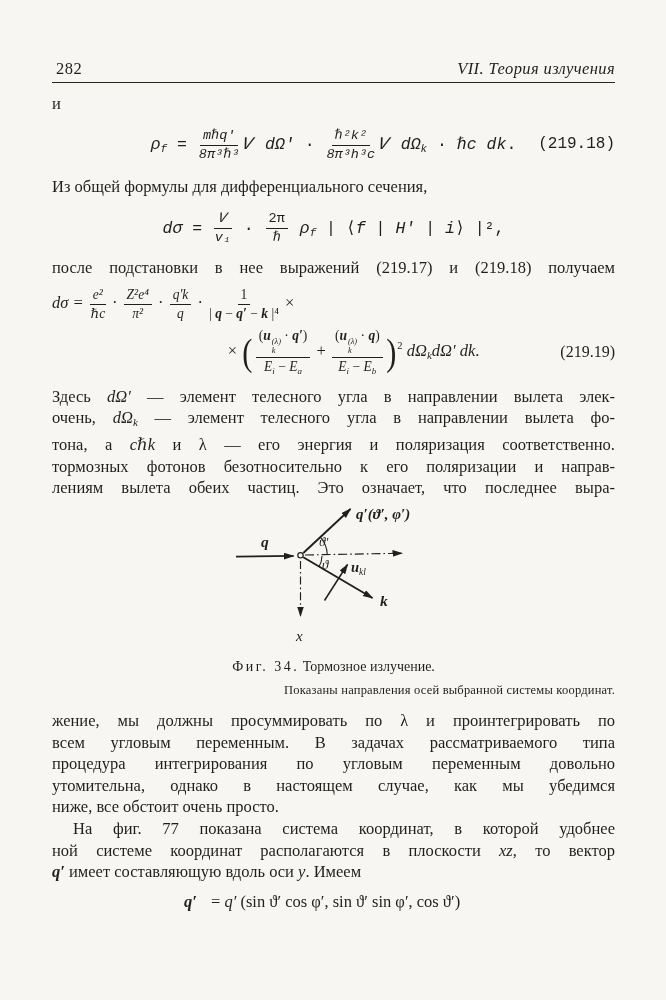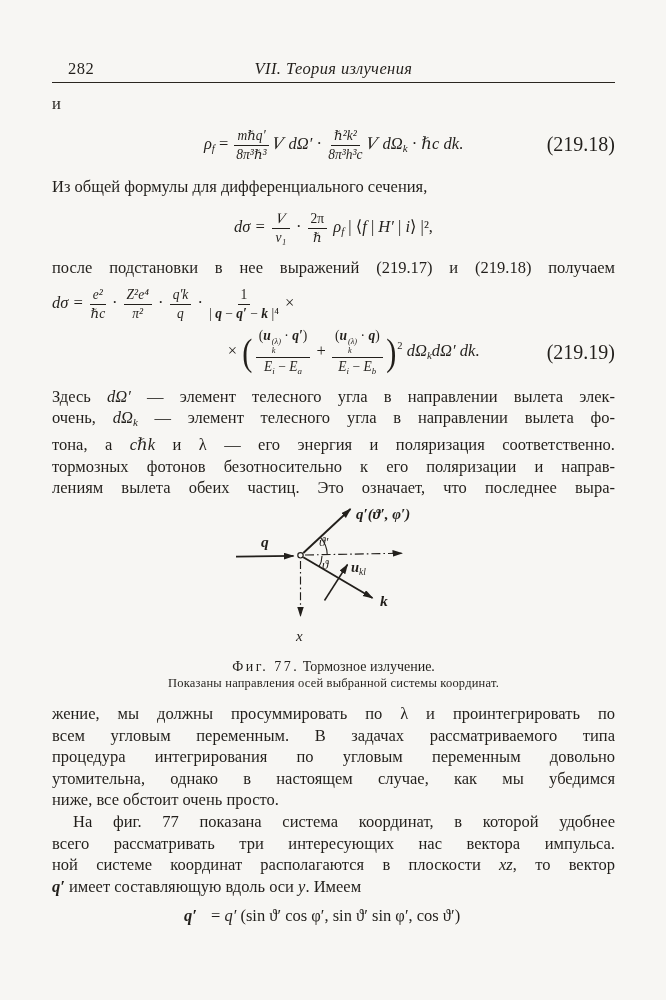--- a/index.html
+++ b/index.html
@@ -5,54 +5,54 @@
   :root{ --ink:#221f1b; --page:#f7f6f3; }
   html,body{margin:0;padding:0;}
   body{
     width:666px;height:1000px;overflow:hidden;
     background:var(--page);color:var(--ink);
     font-family:"Liberation Serif","DejaVu Serif",serif;
   }
   .page{padding:58px 51px 0 52px;width:563px;}
   
   .hdr{position:relative;height:24px;border-bottom:1.7px solid #2a2620;}
-  .pageno{position:absolute;left:16px;bottom:3px;font-size:16.5px;letter-spacing:.5px;}
-  .runtitle{position:absolute;left:0;right:0;bottom:3px;text-align:center;
+  .pageno{position:absolute;left:4px;bottom:3px;font-size:16.5px;letter-spacing:.5px;}
+  .runtitle{position:absolute;left:0;right:0;bottom:3px;text-align:right;
     font-style:italic;font-size:16.5px;letter-spacing:.4px;}
   
   .tline{font-size:16.5px;line-height:21.6px;text-align:justify;text-align-last:justify;
     white-space:nowrap;}
   .tline.last{text-align-last:left;white-space:normal;}
   .ind{text-indent:21px;}
   .it{font-style:italic;}
   .bi{font-style:italic;font-weight:bold;}
   .sb{font-size:.66em;font-style:italic;vertical-align:-.3em;}
   .sp{font-size:.64em;vertical-align:.65em;}
   .scr{font-style:italic;display:inline-block;transform:skewX(-12deg);
     font-size:1.08em;margin:0 2px 0 1px;font-weight:500;}
   
   .eq{position:relative;font-size:16.5px;text-align:center;}
   .eq-left{text-align:left;}
-  .eq-tag{position:absolute;right:0;top:50%;transform:translateY(-50%);font-size:20px;}
+  .eq-tag{position:absolute;right:0;top:50%;transform:translateY(-50%);font-size:16px;}
   .frac{display:inline-flex;flex-direction:column;align-items:center;
     vertical-align:middle;font-size:.82em;margin:0 2px;line-height:1.18;}
   .fnum{border-bottom:1.2px solid var(--ink);padding:0 3px 1px;}
   .fden{padding-top:1px;}
   .bigp{font-size:230%;font-weight:400;vertical-align:middle;line-height:0;
     display:inline-block;transform:scaleX(.8);}
   .stk{display:inline-flex;flex-direction:column;align-items:flex-start;
     font-size:.62em;line-height:1.05;vertical-align:-.5em;font-style:italic;margin-left:1px;}
   
   .mt4{margin-top:4px;}.mt6{margin-top:6px;}.mt8{margin-top:8px;}.mt10{margin-top:10px;}.mt12{margin-top:12px;}
-  .eqpad{padding:9px 0 7px;}
+  .eqpad{padding:9px 0 7px;font-family:Liberation Mono, monospace;}
   
   .fig{margin:0 0 0 176px;}
   .cap1{font-size:14px;text-align:center;margin-top:4px;}
   .cap1 .figlabel{letter-spacing:2.5px;}
-  .cap2{font-size:12.5px;text-align:center;margin-top:1px;letter-spacing:.2px;}
+  .cap2{font-size:12.5px;text-align:right;margin-top:8px;letter-spacing:.2px;}
   svg text{font-family:"Liberation Serif","DejaVu Serif",serif;fill:var(--ink);}
   
   .feqs{margin:8px 0 0 132px;font-size:16.5px;line-height:22.5px;}
   .feq-lhs{display:inline-block;width:27px;}
 </style>
 </head>
 <body>
 
 <div class="page">
 
@@ -160,36 +160,35 @@
       <text x="128" y="20" font-size="15" font-style="italic" font-weight="bold">q′(ϑ′, φ′)</text>
       <text x="91" y="47" font-size="13" font-style="italic">ϑ′</text>
       <text x="94" y="69.5" font-size="13" font-style="italic">ϑ</text>
       <text x="123" y="73" font-size="14.5" font-style="italic" font-weight="bold"><tspan>u</tspan><tspan font-size="9.5" dy="3" font-weight="normal">kl</tspan></text>
       <text x="152" y="107" font-size="15.5" font-style="italic" font-weight="bold">k</text>
       <text x="68" y="142" font-size="15" font-style="italic">x</text>
     </svg>
   </div>
 
   <div class="cap1">
-    <span class="figlabel">Фиг. 77.</span>
+    <span class="figlabel">Фиг. 34.</span>
     <span>Тормозное излучение.</span>
   </div>
   <div class="cap2">Показаны направления осей выбранной системы координат.</div>
 
   <div class="mt12">
     <div class="tline"><span>жение, мы должны просуммировать по λ и проинтегрировать по</span></div>
     <div class="tline"><span>всем угловым переменным. В задачах рассматриваемого типа</span></div>
     <div class="tline"><span>процедура интегрирования по угловым переменным довольно</span></div>
     <div class="tline"><span>утомительна, однако в настоящем случае, как мы убедимся</span></div>
     <div class="tline last"><span>ниже, все обстоит очень просто.</span></div>
   </div>
 
   <div>
     <div class="tline ind"><span>На фиг. 77 показана система координат, в которой удобнее</span></div>
-    <div class="tline"><span>всего рассматривать три интересующих нас вектора импульса.</span></div>
     <div class="tline"><span>ной системе координат располагаются в плоскости </span><span class="it">xz</span><span>, то вектор</span></div>
     <div class="tline last"><span class="bi">q′</span><span> имеет составляющую вдоль оси </span><span class="it">y</span><span>. Имеем</span></div>
   </div>
 
   <div class="feqs">
     <div>
       <span class="feq-lhs"><span class="bi">q′</span></span><span><span>= </span><span class="it">q′</span><span> (sin ϑ′ cos φ′, sin ϑ′ sin φ′, cos ϑ′)</span></span>
     </div>
   </div>
 

